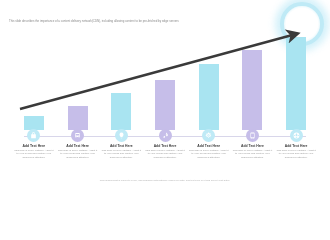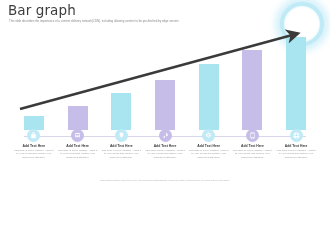--- a/index.html
+++ b/index.html
@@ -80,21 +80,20 @@
 </style>
 </head>
 <body>
 
 <div id="slide">
 
   <div class="glow-ring">
     <div class="glow-ring-inner"></div>
   </div>
 
-  <div class="title">Bar graph</div>
   <div class="subtitle">This slide describes the importance of a content delivery network(CDN), including allowing content to be pre-fetched  by edge servers</div>
 
   <div class="chart">
     <div id="bars">
         <div class="bar" style="left: 23.8571px; width: 20px; height: 13.58px; background: rgb(169, 228, 241);"></div>
         <div class="bar" style="left: 67.5714px; width: 20px; height: 24.25px; background: rgb(198, 190, 233);"></div>
         <div class="bar" style="left: 111.286px; width: 20px; height: 36.86px; background: rgb(169, 228, 241);"></div>
         <div class="bar" style="left: 155px; width: 20px; height: 50.44px; background: rgb(198, 190, 233);"></div>
         <div class="bar" style="left: 198.714px; width: 20px; height: 65.96px; background: rgb(169, 228, 241);"></div>
         <div class="bar" style="left: 242.429px; width: 20px; height: 79.54px; background: rgb(198, 190, 233);"></div>

